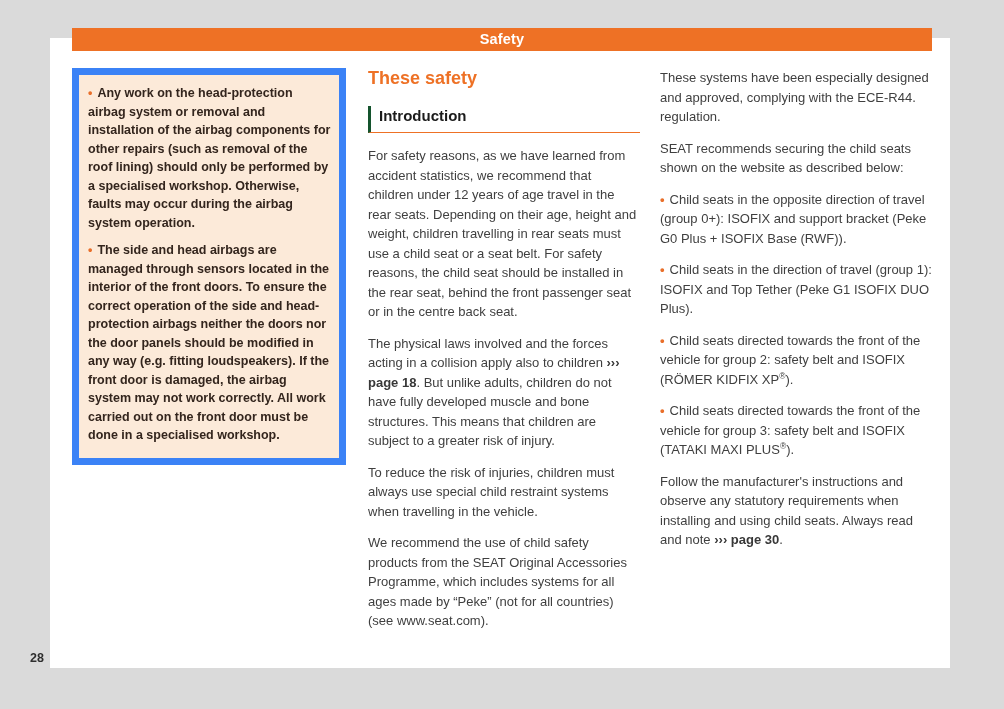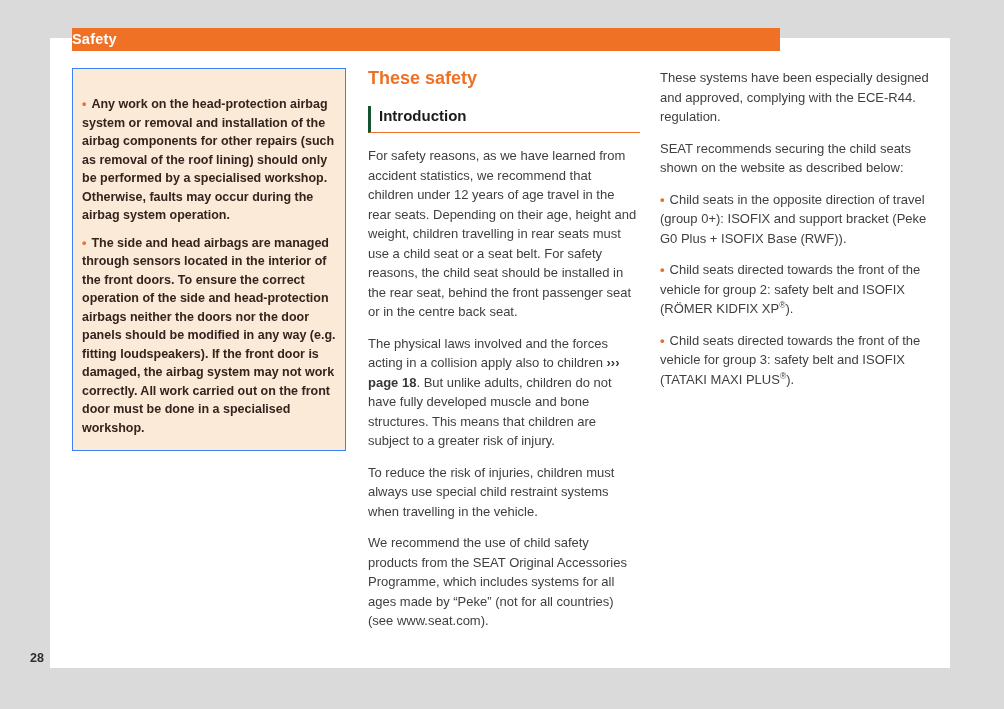--- a/index.html
+++ b/index.html
@@ -12,38 +12,39 @@
   }
   .page {
     position: absolute;
     left: 50px; top: 38px;
     width: 900px; height: 630px;
     background: #ffffff;
   }
   .banner {
     position: absolute;
     left: 22px; top: -10px;
-    width: 708px; height: 23px;
+    width: 860px; height: 23px;
     background: #ee7125;
     color: #ffffff;
     font-size: 14.5px;
     font-weight: bold;
+    text-align: center;
     line-height: 23px;
     letter-spacing: 0.2px;
   }
   .col { position: absolute; }
   .col-left  { left: 22px;  top: 30px;  width: 274px; }
   .col-mid   { left: 318px; top: 28px;  width: 272px; }
   .col-right { left: 610px; top: 30px;  width: 272px; }
 
   .warning-box {
     width: 100%;
     background: #fcead9;
-    border: 1px solid #3b82f6;
-    padding: 26px 8px 4px 9px;
+    border: 7px solid #3b82f6;
+    padding: 9px 8px 4px 9px;
   }
   .wb-item {
     font-size: 12.5px;
     line-height: 18.5px;
     font-weight: bold;
     color: #33251d;
     margin-bottom: 9px;
   }
   .bullet {
     color: #e96f2a;
@@ -116,19 +117,21 @@
     <p class="body"><span>For safety reasons, as we have learned from accident statistics, we recommend that children under 12 years of age travel in the rear seats. Depending on their age, height and weight, children travelling in rear seats must use a child seat or a seat belt. For safety reasons, the child seat should be installed in the rear seat, behind the front passenger seat or in the centre back seat.</span></p>
     <p class="body"><span>The physical laws involved and the forces acting in a collision apply also to children </span><span class="ref">››› page 18</span><span>. But unlike adults, children do not have fully developed muscle and bone structures. This means that children are subject to a greater risk of injury.</span></p>
     <p class="body"><span>To reduce the risk of injuries, children must always use special child restraint systems when travelling in the vehicle.</span></p>
     <p class="body"><span>We recommend the use of child safety products from the SEAT Original Accessories Programme, which includes systems for all ages made by “Peke” (not for all countries) (see www.seat.com).</span></p>
   </div>
 
   <div class="col col-right">
     <p class="body"><span>These systems have been especially designed and approved, complying with the ECE-R44. regulation.</span></p>
     <p class="body"><span>SEAT recommends securing the child seats shown on the website as described below:</span></p>
     <p class="body"><span class="bullet">•</span><span>Child seats in the opposite direction of travel (group 0+): ISOFIX and support bracket (Peke G0 Plus + ISOFIX Base (RWF)).</span></p>
+    <p class="body"><span class="bullet">•</span><span>Child seats in the direction of travel (group 1): ISOFIX and Top Tether (Peke G1 ISOFIX DUO Plus).</span></p>
     <p class="body"><span class="bullet">•</span><span>Child seats directed towards the front of the vehicle for group 2: safety belt and ISOFIX (RÖMER KIDFIX XP</span><sup>®</sup><span>).</span></p>
     <p class="body"><span class="bullet">•</span><span>Child seats directed towards the front of the vehicle for group 3: safety belt and ISOFIX (TATAKI MAXI PLUS</span><sup>®</sup><span>).</span></p>
+    <p class="body"><span>Follow the manufacturer's instructions and observe any statutory requirements when installing and using child seats. Always read and note </span><span class="ref">››› page 30</span><span>.</span></p>
   </div>
 
 </div>
 
 <div class="pagenum">28</div>
 
 </body></html>

